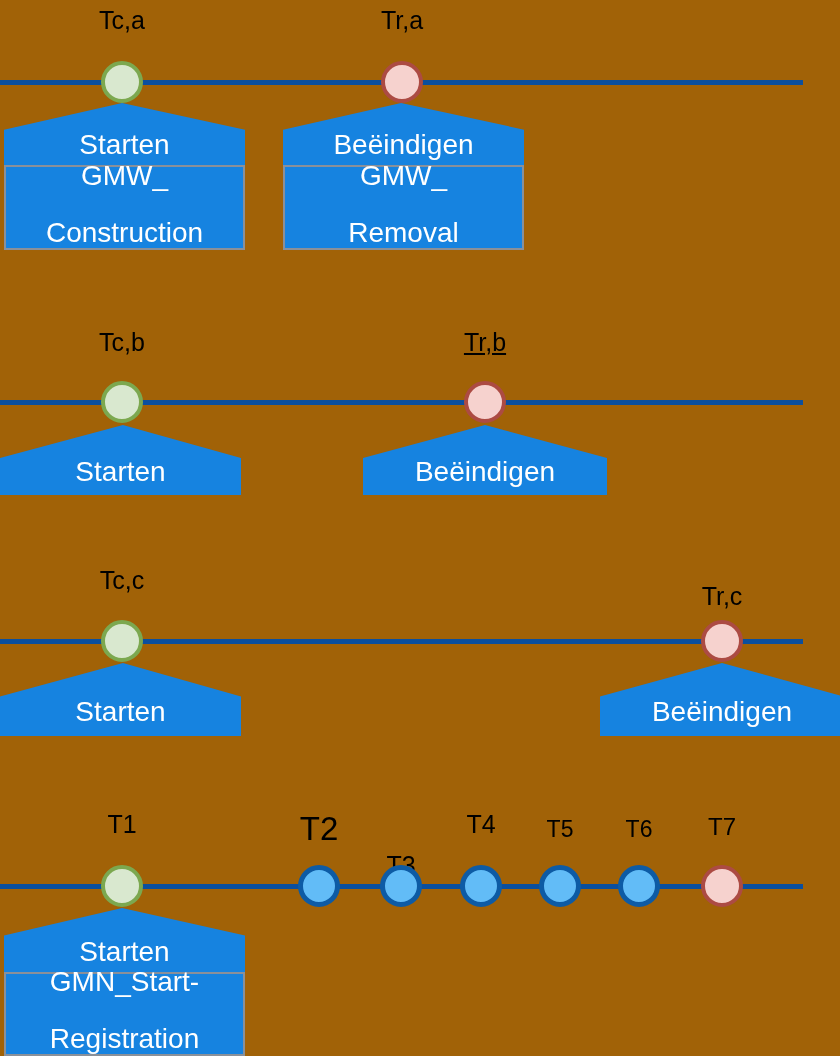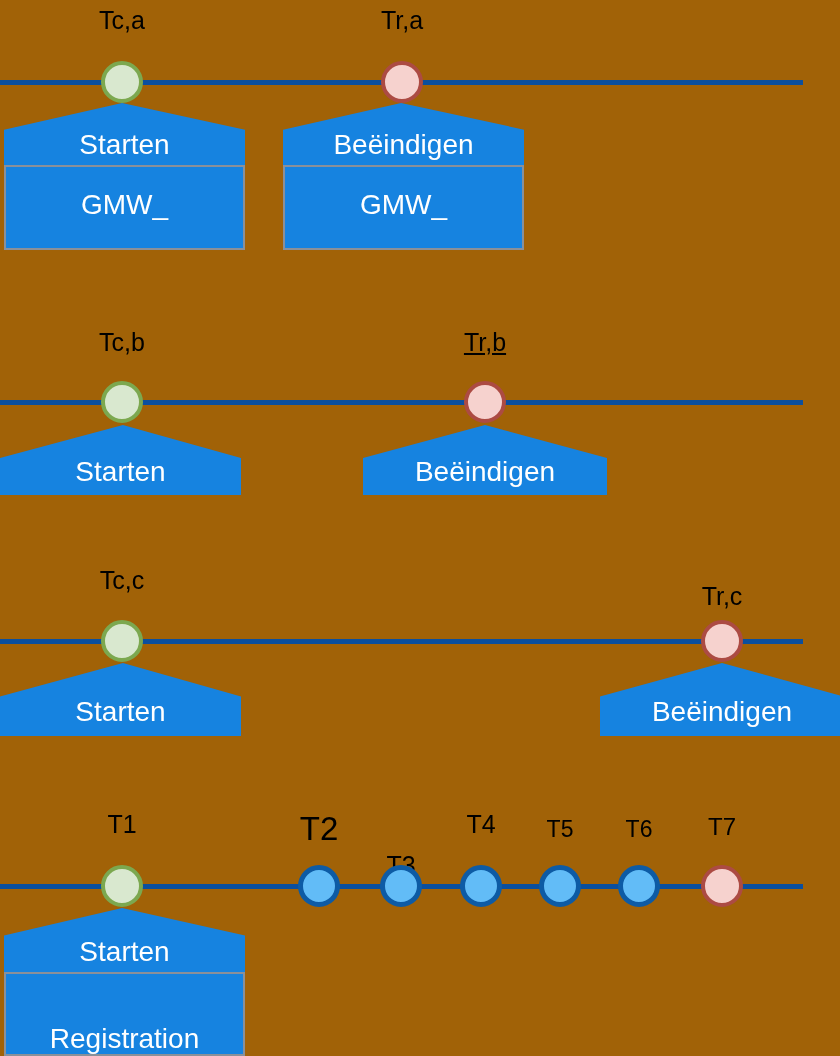--- a/index.html
+++ b/index.html
@@ -94,30 +94,32 @@
     <div class="tick-label" style="left:122px; top:8px; font-size:25px;">Tc,a</div>
     <div class="tick-label" style="left:402px; top:8px; font-size:25px;">Tr,a</div>
 
     <div class="pennant" style="left:4px; top:103px; width:241px; height:62px;
                 clip-path: polygon(49% 0%, 100% 43%, 100% 100%, 0% 100%, 0% 43%);">
       <div class="pennant-label" style="top:28px; font-size:28px;">Starten</div>
     </div>
     <div class="callout-box" style="left:4px; top:165px; width:241px; height:85px; font-size:28px; padding-top:5px;">
       <span>
         <span>GMW_</span><br>
+        <span>Construction</span>
       </span>
     </div>
 
     <div class="pennant" style="left:283px; top:103px; width:241px; height:62px;
                 clip-path: polygon(49% 0%, 100% 43%, 100% 100%, 0% 100%, 0% 43%);">
       <div class="pennant-label" style="top:28px; font-size:28px;">Beëindigen</div>
     </div>
     <div class="callout-box" style="left:283px; top:165px; width:241px; height:85px; font-size:28px; padding-top:5px;">
       <span>
         <span>GMW_</span><br>
+        <span>Removal</span>
       </span>
     </div>
 
     <div class="node green" style="left:122px; top:82px; width:42px; height:42px;"></div>
     <div class="node red" style="left:402px; top:82px; width:42px; height:42px;"></div>
   </div>
 
   <div>
     <div class="axis" style="left:0px; top:400px; width:803px;"></div>
 
@@ -168,21 +170,21 @@
     <div class="tick-label" style="left:560px; top:818px; font-size:23px;">T5</div>
     <div class="tick-label" style="left:639px; top:818px; font-size:23px;">T6</div>
     <div class="tick-label" style="left:722px; top:815px; font-size:24px;">T7</div>
 
     <div class="pennant" style="left:4px; top:908px; width:241px; height:64px;
                 clip-path: polygon(49% 0%, 100% 43%, 100% 100%, 0% 100%, 0% 43%);">
       <div class="pennant-label" style="top:30px; font-size:28px;">Starten</div>
     </div>
     <div class="callout-box" style="left:4px; top:972px; width:241px; height:84px; font-size:28px; padding-top:5px;">
       <span>
-        <br>
+        <span>GMN_Start-</span><br>
         <span>Registration</span>
       </span>
     </div>
 
     <div class="node green" style="left:122px; top:886px; width:42px; height:42px;"></div>
     <div class="node blue" style="left:319px; top:886px; width:42px; height:42px;"></div>
     <div class="node blue" style="left:401px; top:886px; width:42px; height:42px;"></div>
     <div class="node blue" style="left:481px; top:886px; width:42px; height:42px;"></div>
     <div class="node blue" style="left:560px; top:886px; width:42px; height:42px;"></div>
     <div class="node blue" style="left:639px; top:886px; width:42px; height:42px;"></div>

